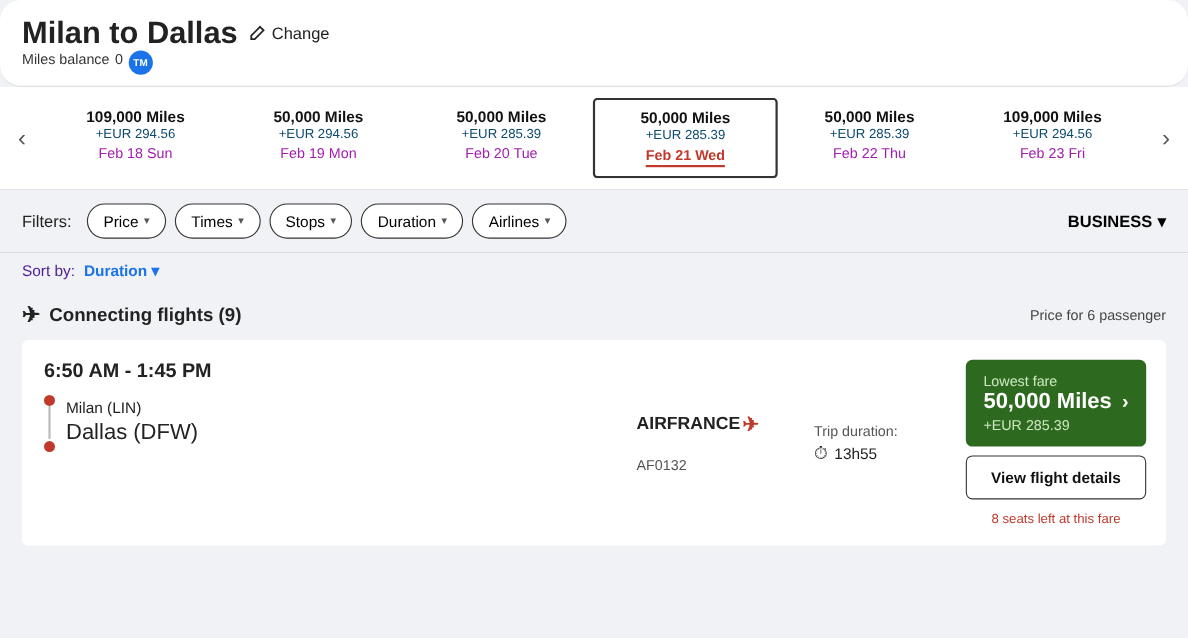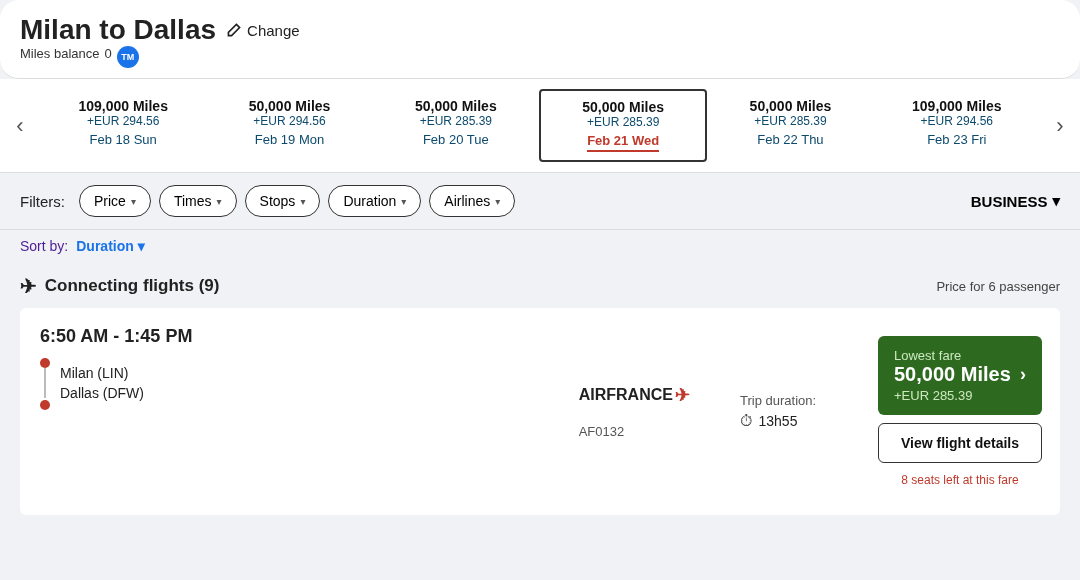--- a/index.html
+++ b/index.html
@@ -16,21 +16,21 @@
     .miles-icon span { color: #fff; font-size: 9px; font-weight: 700; }
 
     
     .carousel-wrap { background: #fff; padding: 10px 0; border-bottom: 1px solid #ddd; display: flex; align-items: center; }
     .carousel-arrow { width: 40px; display: flex; align-items: center; justify-content: center; cursor: pointer; font-size: 22px; color: #555; flex-shrink: 0; }
     .carousel { display: flex; flex: 1; gap: 0; overflow: hidden; }
     .date-cell { flex: 1; text-align: center; padding: 8px 4px; cursor: pointer; border: 1px solid transparent; border-radius: 4px; }
     .date-cell.selected { background: #fff; border: 2px solid #333; border-radius: 4px; }
     .date-cell .miles { font-size: 14px; font-weight: 700; color: #111; }
     .date-cell .eur { font-size: 12px; color: #0c4a6e; text-align: center; }
-    .date-cell .date { font-size: 13px; color: #0c4a6e; margin-top: 4px; }
+    .date-cell .date { font-size: 13px; color: #a21caf; margin-top: 4px; }
     .date-cell.selected .date { color: #c0392b; font-weight: 700; border-bottom: 2px solid #c0392b; display: inline-block; padding-bottom: 2px; }
 
     
     .filters-bar { background: #f0f2f5; padding: 12px 20px; display: flex; align-items: center; gap: 10px; border-bottom: 1px solid #ddd; }
     .filter-label { font-size: 15px; font-weight: 500; margin-right: 4px; }
     .filter-btn { display: flex; align-items: center; gap: 5px; padding: 7px 14px; border: 1.5px solid #333; border-radius: 20px; background: #fff; cursor: pointer; font-size: 14px; font-weight: 500; }
     .filter-btn .arrow { font-size: 10px; color: #555; }
     .spacer { flex: 1; }
     .class-btn { display: flex; align-items: center; gap: 5px; font-size: 15px; font-weight: 700; cursor: pointer; background: none; border: none; }
 
@@ -52,34 +52,34 @@
     .flight-time { font-size: 18px; font-weight: 700; margin-bottom: 8px; }
     .flight-route { display: flex; align-items: center; gap: 0; }
     .route-line { display: flex; flex-direction: column; align-items: center; margin-right: 10px; margin-top: 3px; }
     .dot-red { width: 10px; height: 10px; border-radius: 50%; background: #c0392b; }
     .dot-red-bottom { width: 10px; height: 10px; border-radius: 50%; background: #c0392b; margin-top: 2px; }
     .line-vert { width: 2px; flex: 1; background: #bbb; min-height: 30px; }
     .route-details { display: flex; flex-direction: column; gap: 4px; }
     .origin { font-size: 14px; font-weight: 500; }
     .connection { font-size: 13px; color: #444; display: flex; align-items: center; gap: 4px; margin: 4px 0; }
     .info-icon { width: 16px; height: 16px; border-radius: 50%; background: #1a73e8; color: #fff; font-size: 10px; display: inline-flex; align-items: center; justify-content: center; font-weight: 700; }
-    .destination { font-size: 14px; font-weight: 500; }
+    .destination { font-size: 20px; font-weight: 500; }
 
     .airline-section { display: flex; flex-direction: column; justify-content: center; padding: 18px 30px; min-width: 160px; }
     .airline-name { font-size: 16px; font-weight: 700; color: #222; display: flex; align-items: center; gap: 2px; }
     .airline-name .red-mark { color: #c0392b; font-size: 18px; }
     .flight-number { font-size: 13px; color: #555; margin-top: 18px; }
 
     .trip-duration-section { display: flex; flex-direction: column; justify-content: center; padding: 18px 20px; min-width: 140px; }
     .trip-duration-label { font-size: 13px; color: #555; margin-bottom: 4px; }
     .trip-duration-val { display: flex; align-items: center; gap: 6px; font-size: 14px; font-weight: 500; }
     .clock-icon { font-size: 16px; }
 
     
-    .fare-section { display: flex; flex-direction: column; gap: 8px; padding: 28px 18px; min-width: 200px; align-items: stretch; justify-content: center; }
+    .fare-section { display: flex; flex-direction: column; gap: 8px; padding: 18px 18px; min-width: 200px; align-items: stretch; justify-content: center; }
     .fare-btn { background: #2d6a1f; color: #fff; border-radius: 6px; padding: 12px 16px; cursor: pointer; border: none; text-align: left; }
     .fare-btn-label { font-size: 13px; font-weight: 500; color: #cde8c0; }
     .fare-btn-miles { font-size: 20px; font-weight: 700; display: flex; align-items: center; justify-content: space-between; }
     .fare-btn-eur { font-size: 13px; color: #cde8c0; margin-top: 2px; }
     .view-btn { background: #fff; color: #111; border: 1.5px solid #333; border-radius: 6px; padding: 11px 16px; cursor: pointer; font-size: 14px; font-weight: 600; text-align: center; }
     .seats-left { font-size: 12px; color: #c0392b; text-align: center; margin-top: 2px; }
 
     .chevron-right { font-size: 18px; }
   </style>
 </head>

